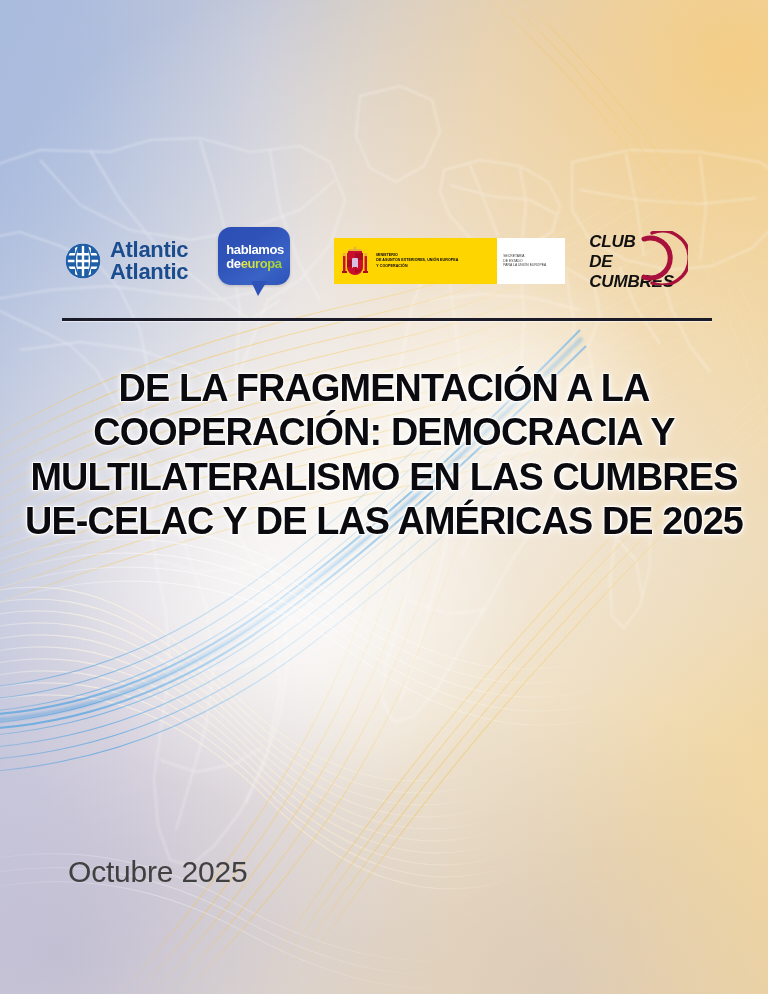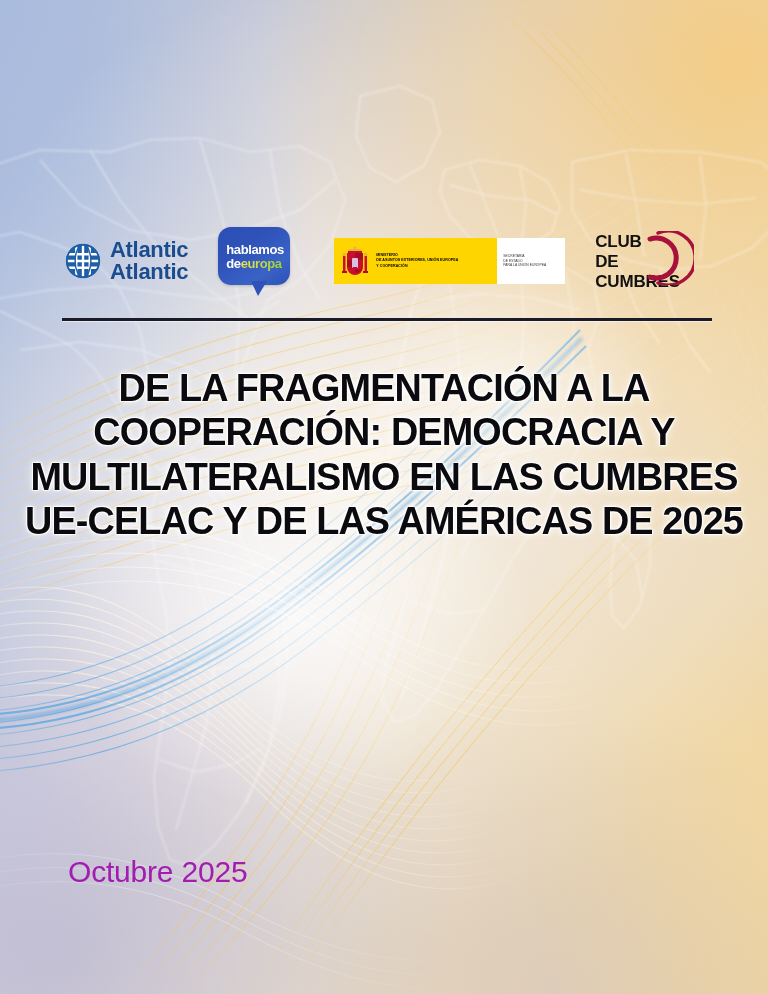--- a/index.html
+++ b/index.html
@@ -136,21 +136,21 @@
     background:#fff; width:68px; height:46px;
     display:flex; align-items:center; padding-left:6px;
   }
   .min-sec {
     font-size:3.3px; line-height:1.45;
     color:#333; letter-spacing:.05px;
   }
   .min-sec span { display:block; white-space:nowrap; }
 
   
-  .logo-cdm { margin-left:30px; position:relative; width:100px; height:66px; flex:none; }
+  .logo-cdm { margin-left:24px; position:relative; width:100px; height:66px; flex:none;font-style:italic; }
   .cdm-text {
     position:absolute; left:0; top:4px;
     color:#111; font-weight:bold;
     font-size:17px; line-height:1.17;
     letter-spacing:-.2px;
   }
   .cdm-text span { display:block; }
   .cdm-arcs { position:absolute; left:49px; top:3px; width:50px; height:54px; }
 
   
@@ -186,21 +186,21 @@
   }
   .title .tline { display:block; white-space:nowrap; }
 
   
   .date {
     position:absolute;
     left:68px; top:855px;
     font-size:30px;
     font-weight:normal;
     letter-spacing:-.2px;
-    color:#a21caf;
+    color:#404040;
   }
 </style>
 </head>
 <body>
 
 <div class="cover">
 
   <div class="bg-base"></div>
   <div class="bg-haze"></div>
 

